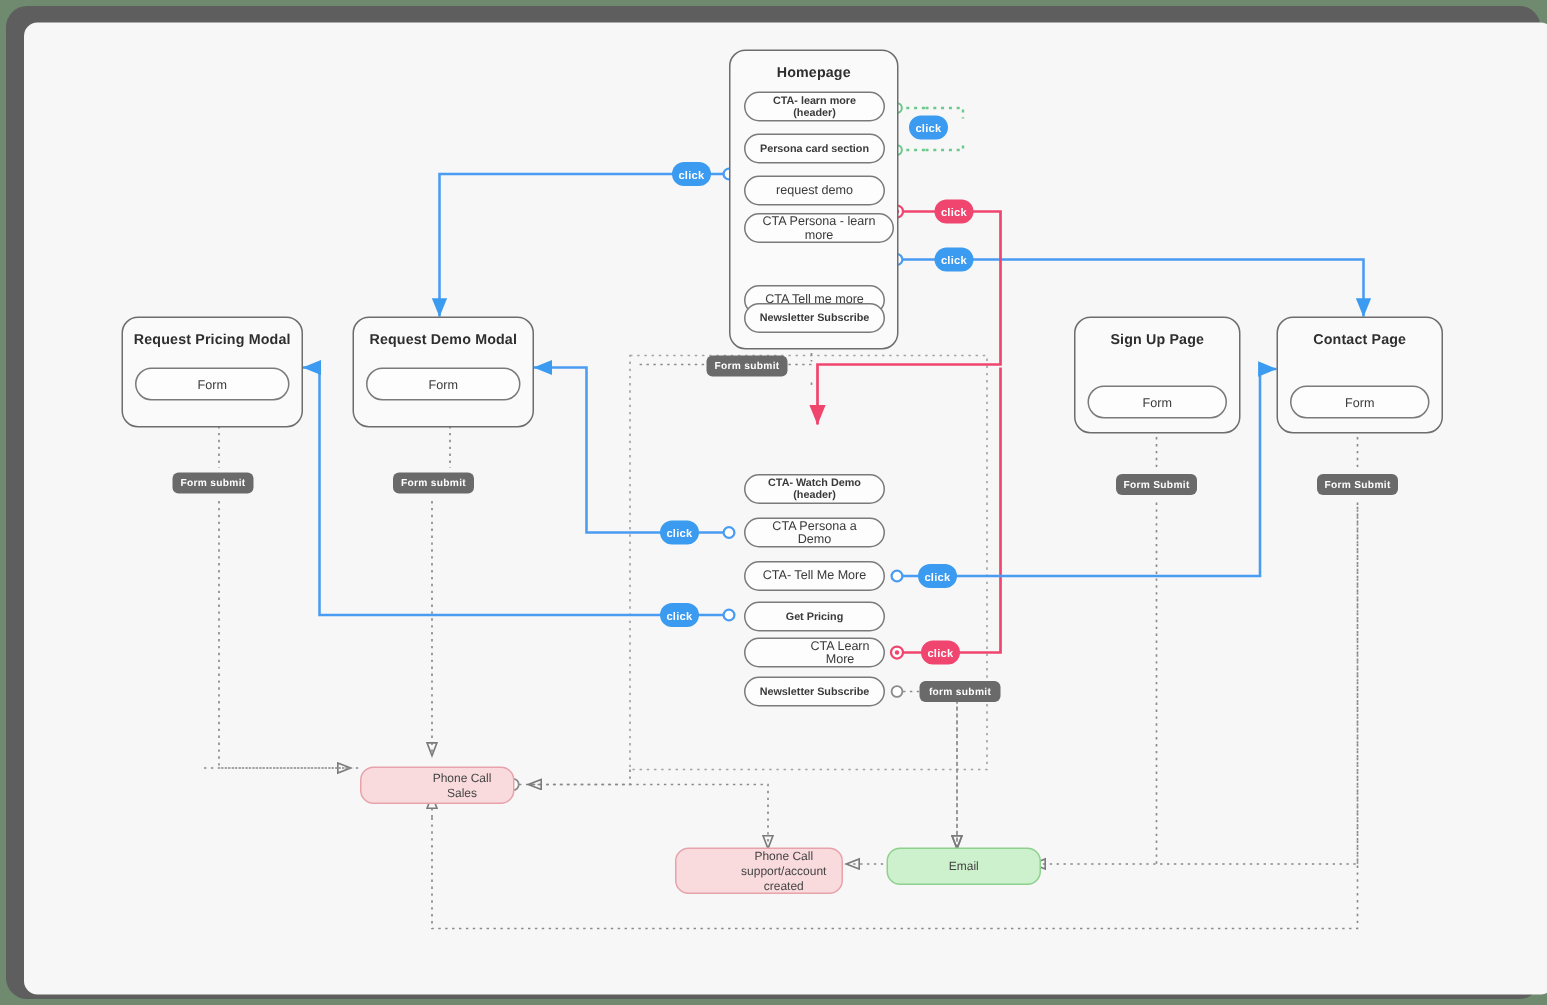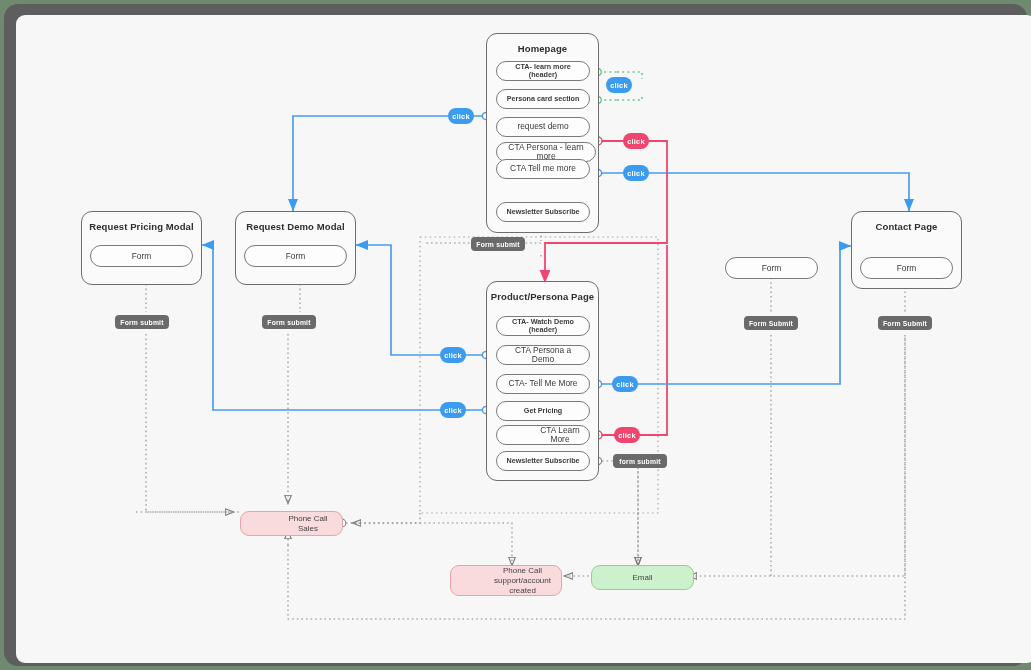--- a/index.html
+++ b/index.html
@@ -174,43 +174,43 @@
       <path d="M120,497 L224,497" stroke="#8a8a8a" stroke-width="1.1" fill="none" stroke-dasharray="1.6 3"></path>
     </svg>
 
     <div class="page" style="left:470px;top:18px;width:113px;height:200px;">
       <div class="page-title">Homepage</div>
     </div>
     <div class="cta b" style="left:480px;top:46px;width:94px;height:20px;">CTA- learn more (header)</div>
     <div class="cta b" style="left:480px;top:74px;width:94px;height:20px;">Persona card section</div>
     <div class="cta lg" style="left:480px;top:102px;width:94px;height:20px;">request demo</div>
     <div class="cta lg" style="left:480px;top:127px;width:100px;height:20px;">CTA Persona - learn more</div>
-    <div class="cta lg" style="left:480px;top:144px;width:94px;height:20px;">CTA Tell me more</div>
+    <div class="cta lg" style="left:480px;top:175px;width:94px;height:20px;">CTA Tell me more</div>
     <div class="cta b" style="left:480px;top:187px;width:94px;height:20px;">Newsletter Subscribe</div>
 
-    <div class="page" style="left:470px;top:266px;width:113px;height:200px;">
-      <div class="page-title">Product/Persona Page</div>
-    </div>
     <div class="cta b" style="left:480px;top:301px;width:94px;height:20px;">CTA- Watch Demo (header)</div>
     <div class="cta lg" style="left:480px;top:330px;width:94px;height:20px;">CTA Persona a Demo</div>
     <div class="cta lg" style="left:480px;top:359px;width:94px;height:20px;">CTA- Tell Me More</div>
     <div class="cta b" style="left:480px;top:386px;width:94px;height:20px;">Get Pricing</div>
     <div class="cta lg" style="left:480px;top:410px;width:94px;height:20px;padding-left:40px;">CTA Learn More</div>
     <div class="cta b" style="left:480px;top:436px;width:94px;height:20px;">Newsletter Subscribe</div>
 
     <div class="simple" style="left:65px;top:196px;width:121px;height:74px;">
       <div class="page-title">Request Pricing Modal</div>
     </div>
     <div class="formbox" style="left:74px;top:230px;width:103px;height:22px;">Form</div>
 
     <div class="simple" style="left:219px;top:196px;width:121px;height:74px;">
       <div class="page-title">Request Demo Modal</div>
     </div>
     <div class="formbox" style="left:228px;top:230px;width:103px;height:22px;">Form</div>
 
+    <div class="simple" style="left:700px;top:196px;width:111px;height:78px;">
+      <div class="page-title">Sign Up Page</div>
+    </div>
     <div class="formbox" style="left:709px;top:242px;width:93px;height:22px;">Form</div>
 
     <div class="simple" style="left:835px;top:196px;width:111px;height:78px;">
       <div class="page-title">Contact Page</div>
     </div>
     <div class="formbox" style="left:844px;top:242px;width:93px;height:22px;">Form</div>
 
     <div class="term pink" style="left:224px;top:496px;width:103px;height:25px;">Phone Call Sales</div>
     <div class="term pink" style="left:434px;top:550px;width:112px;height:31px;">Phone Call support/account created</div>
     <div class="term green" style="left:575px;top:550px;width:103px;height:25px;">Email</div>

